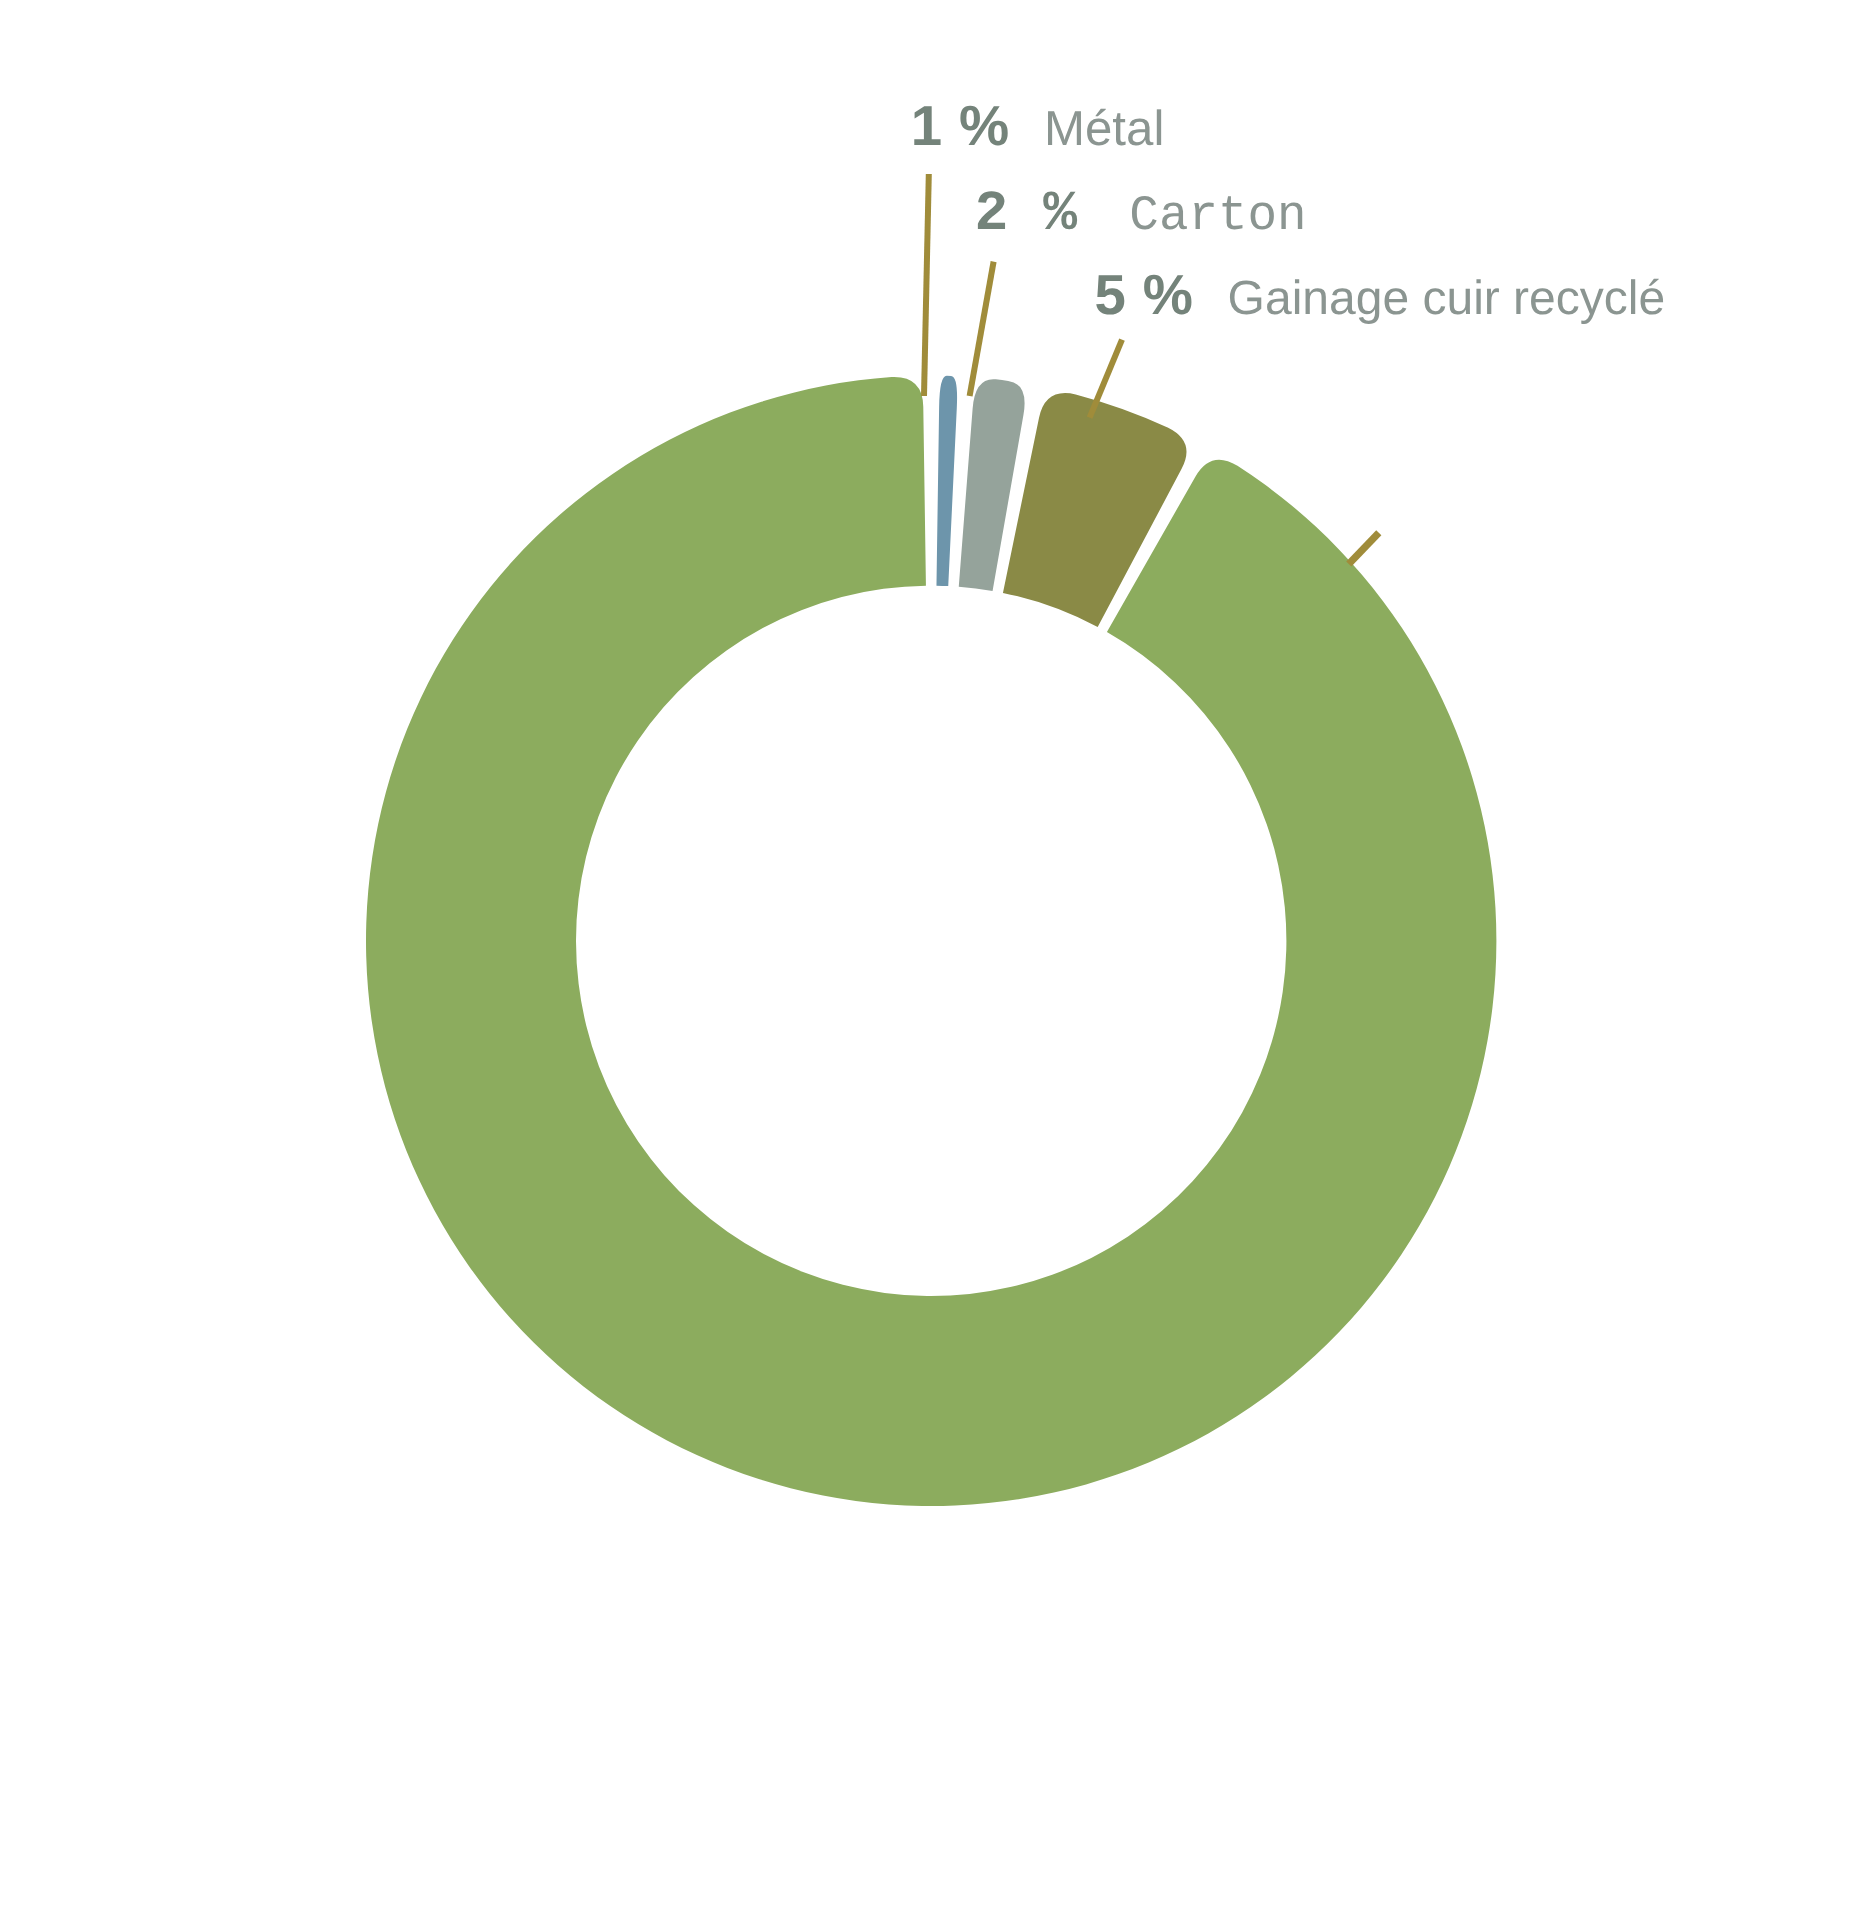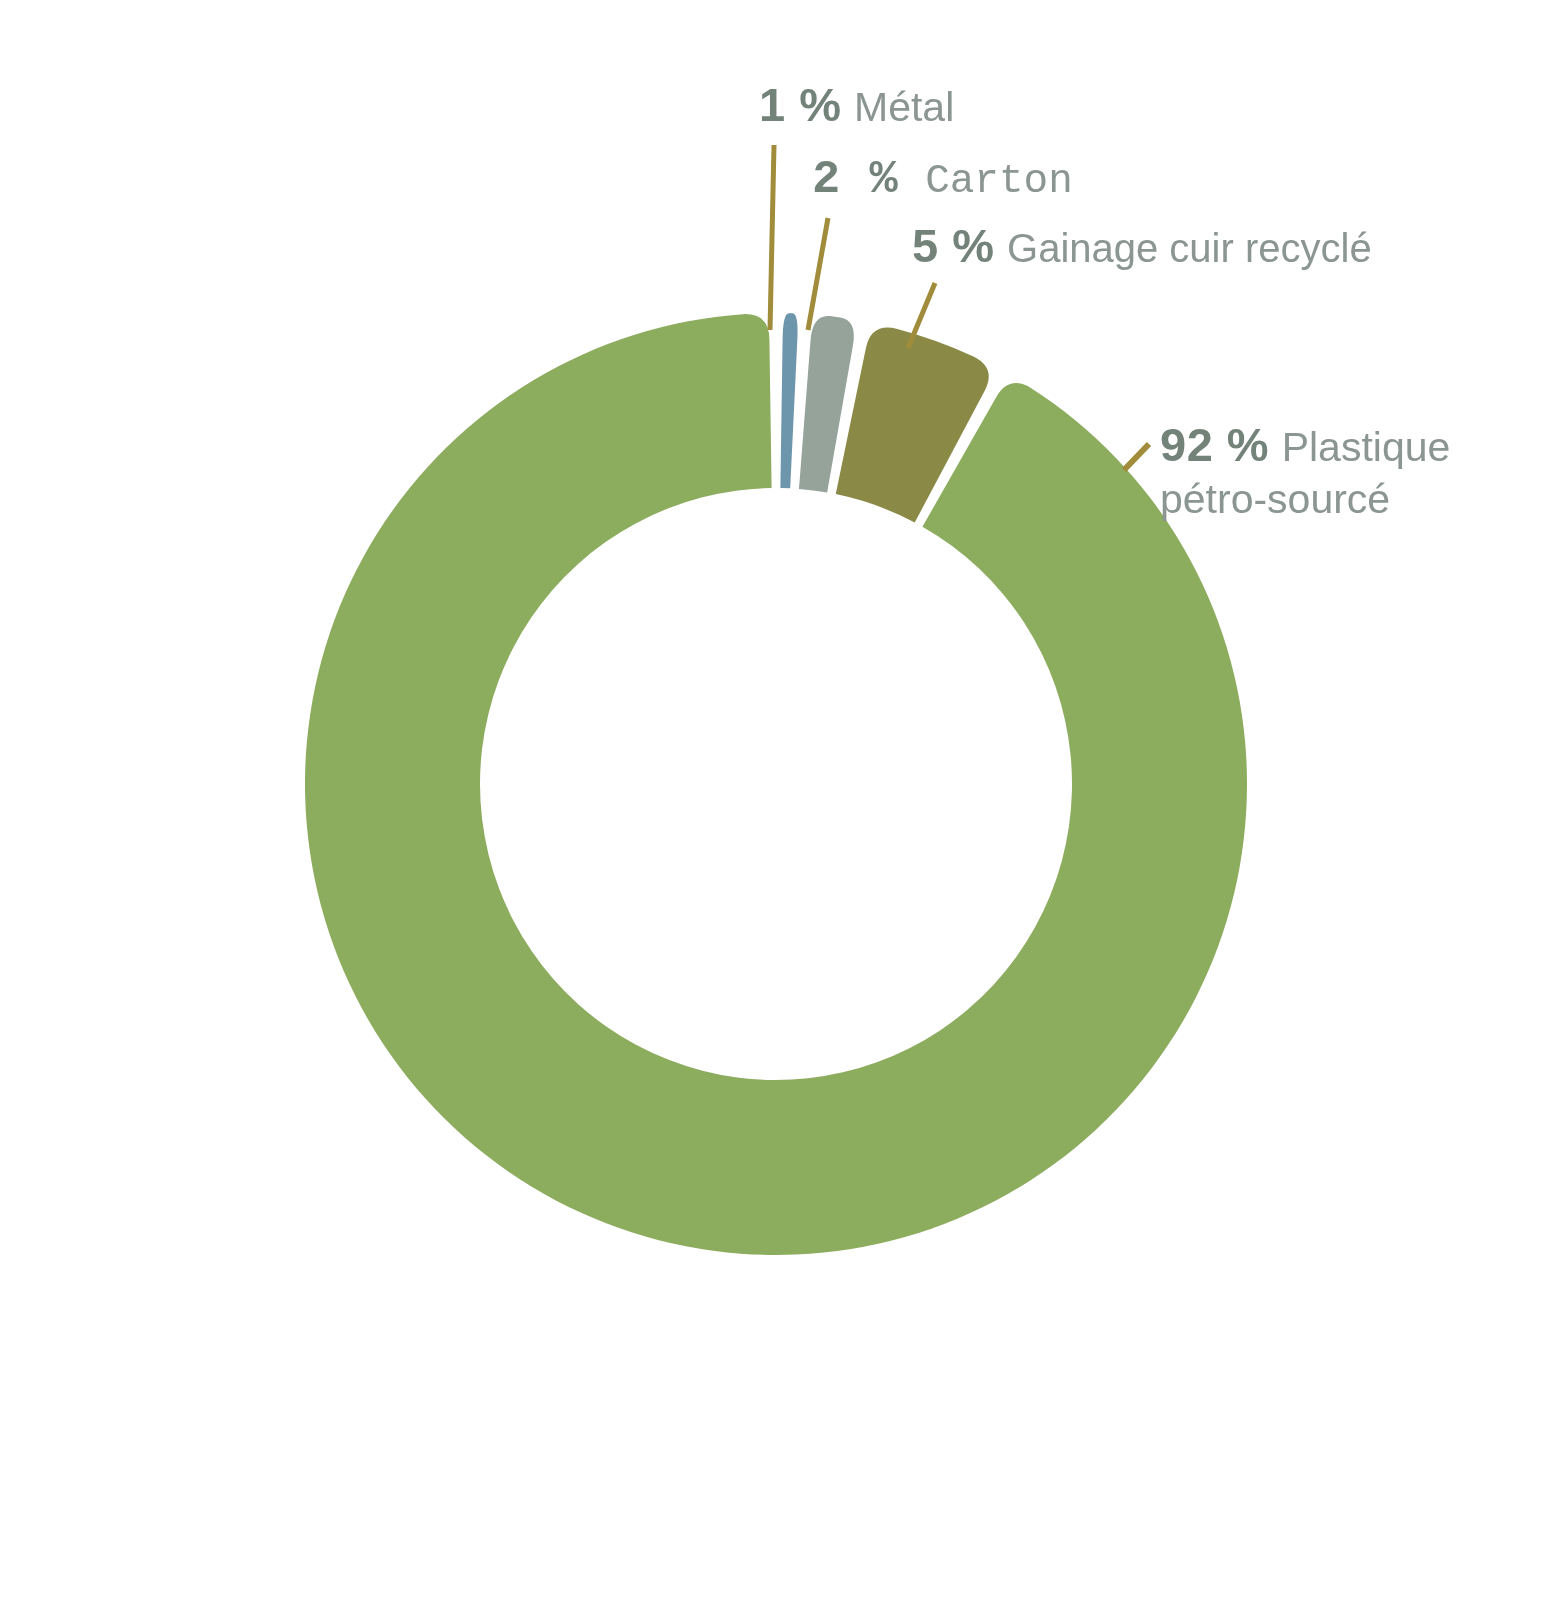--- a/index.html
+++ b/index.html
@@ -33,20 +33,21 @@
     line-height: 1.08;
   }
   .callout .pct {
     font-weight: 700;
     color: #74837a;
     letter-spacing: 0.5px;
   }
   .callout .name {
     font-weight: 400;
     color: #8b9591;
+    margin-left: 16px;
   }
   
   #callout-metal {
     left: 759px;
     top: 80px;
     font-size: 45px;
   }
   #callout-metal .pct { font-size: 47px; }
   #callout-metal .name { font-size: 41px; }
 
@@ -115,20 +116,14 @@
   <div class="callout" id="callout-carton">
     <span class="pct">2 %</span>
     <span class="name">Carton</span>
   </div>
 
   <div class="callout" id="callout-gainage">
     <span class="pct">5 %</span>
     <span class="name">Gainage cuir recyclé</span>
   </div>
 
-  <div class="callout" id="callout-plastique">
-    <span class="pct">92 %</span>
-    <span class="name">Plastique</span>
-    <br>
-    <span class="name">pétro-sourcé</span>
-  </div>
 
 </div>
 
 </body></html>

